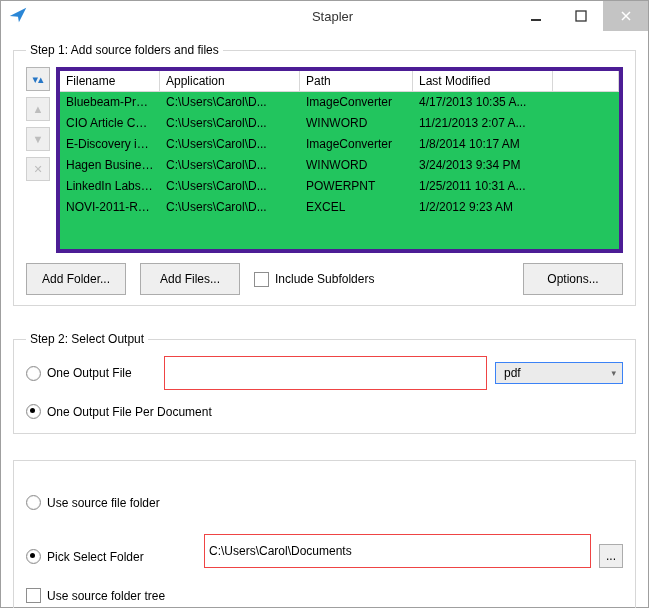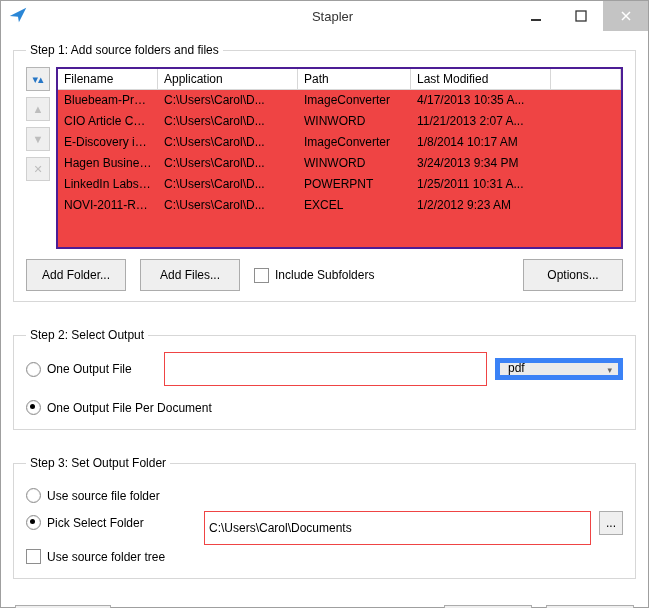--- a/index.html
+++ b/index.html
@@ -10,37 +10,37 @@
   .winbtns{margin-left:auto;display:flex}
   .winbtn{width:45px;height:30px;display:flex;align-items:center;justify-content:center;font-family:Segoe UI Symbol,sans-serif;color:#555;background:#fff}
   .winbtn.close{background:#c4c4c4;color:#fff}
   .content{padding:12px 12px 12px 12px;flex:1;display:flex;flex-direction:column;gap:26px}
   fieldset{border:1px solid #d7d7d7;border-radius:0;padding:10px 12px 10px 12px;margin:0}
   legend{padding:0 4px;color:#000}
   .step1-body{display:flex;gap:6px}
   .sidebtns{display:flex;flex-direction:column;gap:6px}
   .sqbtn{width:22px;height:22px;border:1px solid #b5b5b5;background:#efefef;display:flex;align-items:center;justify-content:center;font-size:11px;color:#555;cursor:pointer}
   .sqbtn.disabled{color:#bdbdbd;border-color:#d0d0d0;cursor:default}
-  .table{flex:1;border:2px solid #4c1d95;background:#ef4444;height:178px;overflow:hidden}
+  .table{flex:1;border:4px solid #4c1d95;background:#22c55e;height:178px;overflow:hidden}
   .thead,.trow{display:grid;grid-template-columns:100px 140px 113px 140px 1fr}
   .thead .cell{border-right:1px solid #d7d7d7;border-bottom:1px solid #d7d7d7;background:#fff;padding:3px 6px;font-weight:400;color:#000;white-space:nowrap;overflow:hidden;text-overflow:ellipsis}
   .trow .cell{padding:2px 6px;white-space:nowrap;overflow:hidden;text-overflow:ellipsis;line-height:17px}
   .step1-btns{display:flex;align-items:center;margin-top:10px;gap:14px}
   .btn{border:1px solid #acacac;background:#efefef;height:32px;padding:0 12px;min-width:86px;box-sizing:border-box;font-family:inherit;font-size:12px;cursor:pointer;display:inline-flex;align-items:center;justify-content:center}
   .checkbox{display:flex;align-items:center;gap:6px}
   .chk{width:13px;height:13px;border:1px solid #8e8e8e;background:#fff}
   .radio-row{display:flex;align-items:center;gap:6px;margin:4px 0}
   .radio{width:13px;height:13px;border:1px solid #8e8e8e;border-radius:50%;box-shadow:inset 0 0 1px rgba(0,0,0,.3);background:#fff;display:inline-block;position:relative}
   .radio.checked::after{content:"";position:absolute;left:3px;top:3px;width:5px;height:5px;background:#000;border-radius:50%}
   .step2 .row1{display:flex;align-items:center;gap:8px}
   input.text{height:22px;border:1px solid #ef4444;background:#fff;box-sizing:border-box;padding:16px 4px;font-family:inherit;font-size:12px}
-  .select{height:22px;border:5px solid #3b82f6;background:#ebebeb;box-sizing:border-box;display:flex;align-items:flex-end;justify-content:space-between;padding:0 6px 0 8px;min-width:128px;cursor:pointer}
+  .select{height:22px;border:1px solid #3b82f6;background:#ebebeb;box-sizing:border-box;display:flex;align-items:center;justify-content:space-between;padding:0 6px 0 8px;min-width:128px;cursor:pointer}
   .select .arrow{font-size:9px;color:#666}
   .step2 .row2{display:flex;align-items:center;margin-top:10px}
-  .step3 .row{display:flex;align-items:flex-start;gap:8px;margin:4px 0}
+  .step3 .row{display:flex;align-items:flex-end;gap:8px;margin:20px 0}
   .browse{width:22px;height:22px;border:1px solid #acacac;background:#efefef;display:flex;align-items:center;justify-content:center;cursor:pointer}
   .footer{display:flex;gap:14px;padding:0 2px}
   .spacer{flex:1}
 </style>
 </head>
 <body>
 
 <div class="window">
   <div class="titlebar">
     <span class="icon">
@@ -161,21 +161,20 @@
       <div class="row2">
         <label class="radio-row">
           <span class="radio checked"></span>
           <span>One Output File Per Document</span>
         </label>
         <span class="spacer"></span>
       </div>
     </fieldset>
 
     <fieldset class="step3">
-      <legend>Step 3: Set Output Folder</legend>
       <div class="row">
         <label class="radio-row">
           <span class="radio"></span>
           <span>Use source file folder</span>
         </label>
       </div>
       <div class="row">
         <label class="radio-row" style="min-width:170px">
           <span class="radio checked"></span>
           <span>Pick Select Folder</span>

